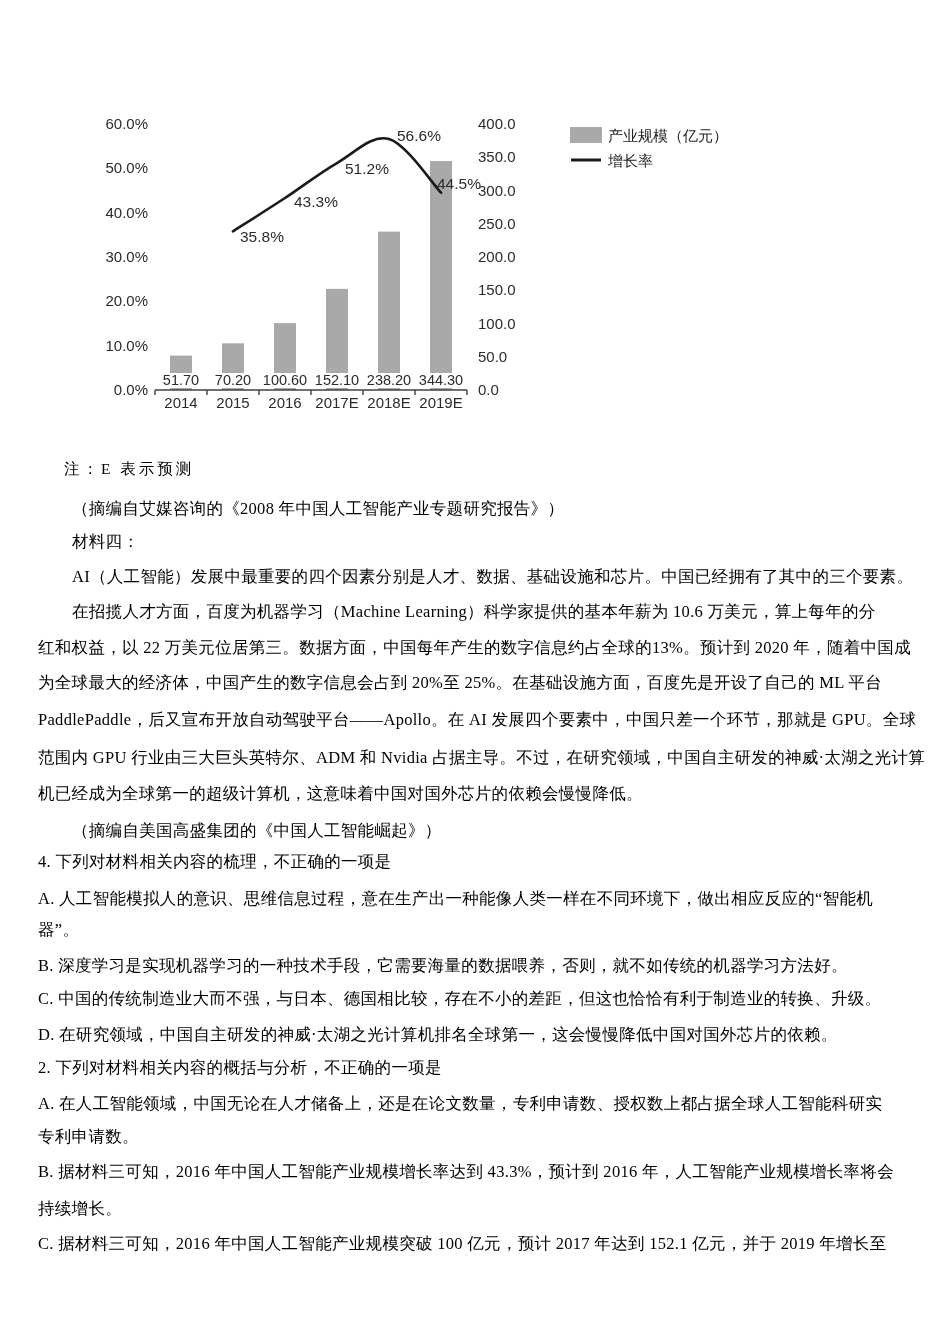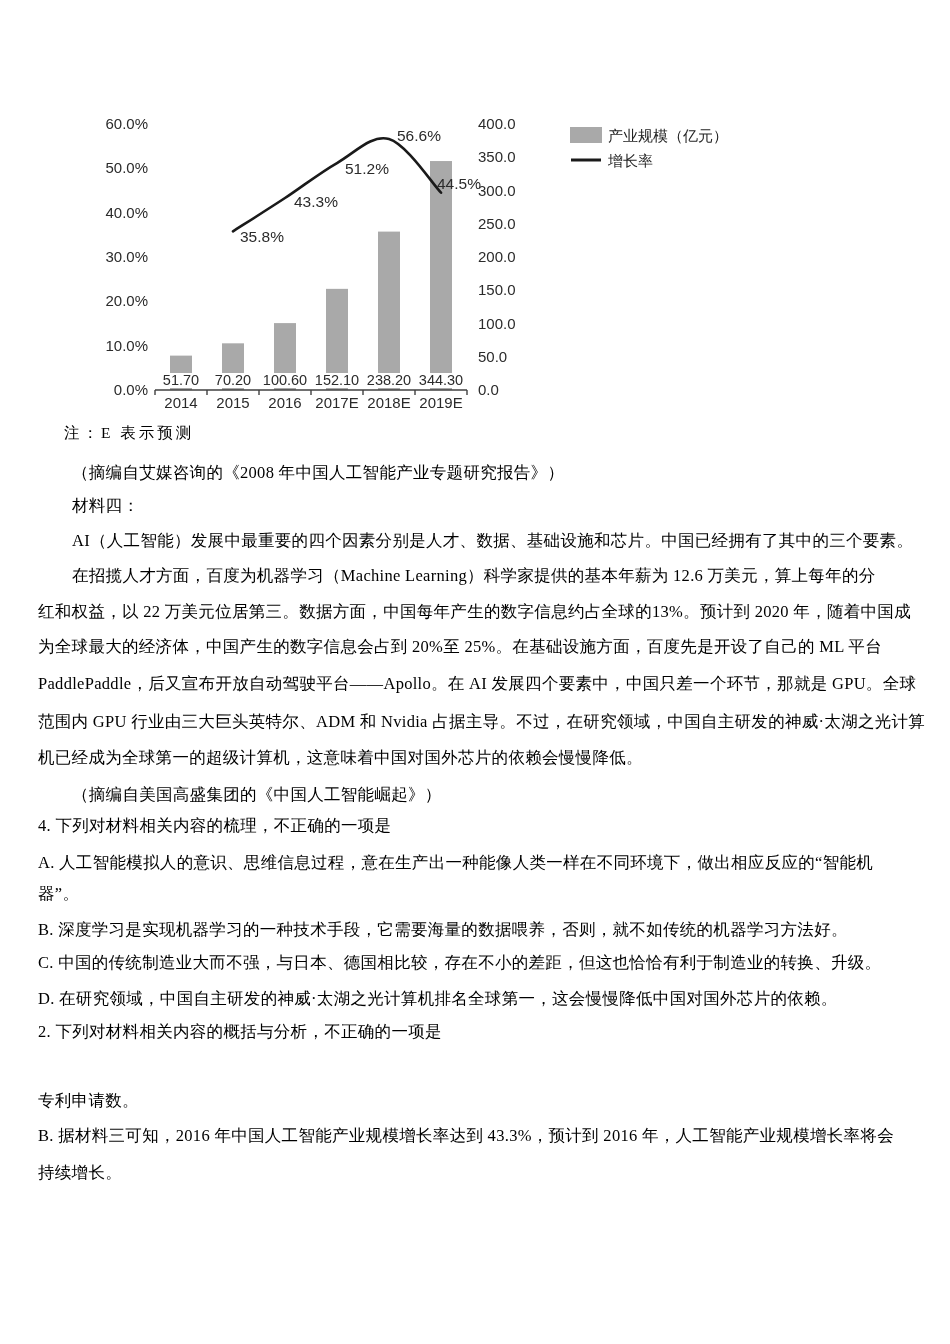--- a/index.html
+++ b/index.html
@@ -3,21 +3,21 @@
 <meta charset="utf-8">
 <style>
   html,body{margin:0;padding:0;background:#ffffff;}
   #page{position:relative;width:950px;height:1344px;background:#fff;overflow:hidden;
         font-family:"Liberation Serif","DejaVu Serif",serif;color:#000;}
   #chart-wrap{position:absolute;left:0;top:90px;width:950px;height:350px;}
   #chart-svg{width:950px;height:350px;display:block;}
   #chart-svg text{font-family:"Liberation Sans","DejaVu Sans",sans-serif;fill:#2b2b2b;}
   #chart-svg text.cjk{font-family:"Liberation Serif","DejaVu Serif",serif;fill:#222;}
   .line{position:absolute;white-space:nowrap;font-size:16.5px;line-height:1.35;
-        letter-spacing:0.3px;color:#000;}
+        letter-spacing:0.3px;color:#000;margin-top:36px;}
   .flush{left:38px;}
   .indent{left:72px;}
   #chart-note{position:absolute;left:64px;top:423px;font-size:15.5px;letter-spacing:3px;}
 </style>
 </head>
 <body>
 
 <div id="page">
 
   <div id="chart-wrap">
@@ -81,30 +81,32 @@
         <line x1="571" y1="70" x2="601" y2="70" stroke="#1a1a1a" stroke-width="3"></line>
         <text x="608" y="76" font-size="15" class="cjk">增长率</text>
       </svg>
   </div>
 
   <div id="chart-note" class="line">注：E 表示预测</div>
 
   <div class="line indent" style="top:462px">（摘编自艾媒咨询的《2008 年中国人工智能产业专题研究报告》）</div>
   <div class="line indent" style="top:495px">材料四：</div>
   <div class="line indent" style="top:530px">AI（人工智能）发展中最重要的四个因素分别是人才、数据、基础设施和芯片。中国已经拥有了其中的三个要素。</div>
-  <div class="line indent" style="top:565px">在招揽人才方面，百度为机器学习（Machine Learning）科学家提供的基本年薪为 12.6 万美元，算上每年的分</div>
+  <div class="line indent" style="top:565px">在招揽人才方面，百度为机器学习（Machine Learning）科学家提供的基本年薪为 10.6 万美元，算上每年的分</div>
   <div class="line flush" style="top:601px">红和权益，以 22 万美元位居第三。数据方面，中国每年产生的数字信息约占全球的13%。预计到 2020 年，随着中国成</div>
   <div class="line flush" style="top:636px">为全球最大的经济体，中国产生的数字信息会占到 20%至 25%。在基础设施方面，百度先是开设了自己的 ML 平台</div>
   <div class="line flush" style="top:673px">PaddlePaddle，后又宣布开放自动驾驶平台——Apollo。在 AI 发展四个要素中，中国只差一个环节，那就是 GPU。全球</div>
   <div class="line flush" style="top:711px">范围内 GPU 行业由三大巨头英特尔、ADM 和 Nvidia 占据主导。不过，在研究领域，中国自主研发的神威·太湖之光计算</div>
   <div class="line flush" style="top:747px">机已经成为全球第一的超级计算机，这意味着中国对国外芯片的依赖会慢慢降低。</div>
   <div class="line indent" style="top:784px">（摘编自美国高盛集团的《中国人工智能崛起》）</div>
   <div class="line flush" style="top:815px">4. 下列对材料相关内容的梳理，不正确的一项是</div>
   <div class="line flush" style="top:852px">A. 人工智能模拟人的意识、思维信息过程，意在生产出一种能像人类一样在不同环境下，做出相应反应的“智能机</div>
   <div class="line flush" style="top:883px">器”。</div>
   <div class="line flush" style="top:919px">B. 深度学习是实现机器学习的一种技术手段，它需要海量的数据喂养，否则，就不如传统的机器学习方法好。</div>
   <div class="line flush" style="top:952px">C. 中国的传统制造业大而不强，与日本、德国相比较，存在不小的差距，但这也恰恰有利于制造业的转换、升级。</div>
   <div class="line flush" style="top:988px">D. 在研究领域，中国自主研发的神威·太湖之光计算机排名全球第一，这会慢慢降低中国对国外芯片的依赖。</div>
   <div class="line flush" style="top:1021px">2. 下列对材料相关内容的概括与分析，不正确的一项是</div>
+  <div class="line flush" style="top:1057px">A. 在人工智能领域，中国无论在人才储备上，还是在论文数量，专利申请数、授权数上都占据全球人工智能科研实</div>
   <div class="line flush" style="top:1090px">专利申请数。</div>
   <div class="line flush" style="top:1125px">B. 据材料三可知，2016 年中国人工智能产业规模增长率达到 43.3%，预计到 2016 年，人工智能产业规模增长率将会</div>
   <div class="line flush" style="top:1162px">持续增长。</div>
+  <div class="line flush" style="top:1197px">C. 据材料三可知，2016 年中国人工智能产业规模突破 100 亿元，预计 2017 年达到 152.1 亿元，并于 2019 年增长至</div>
 </div>
 
 </body></html>

